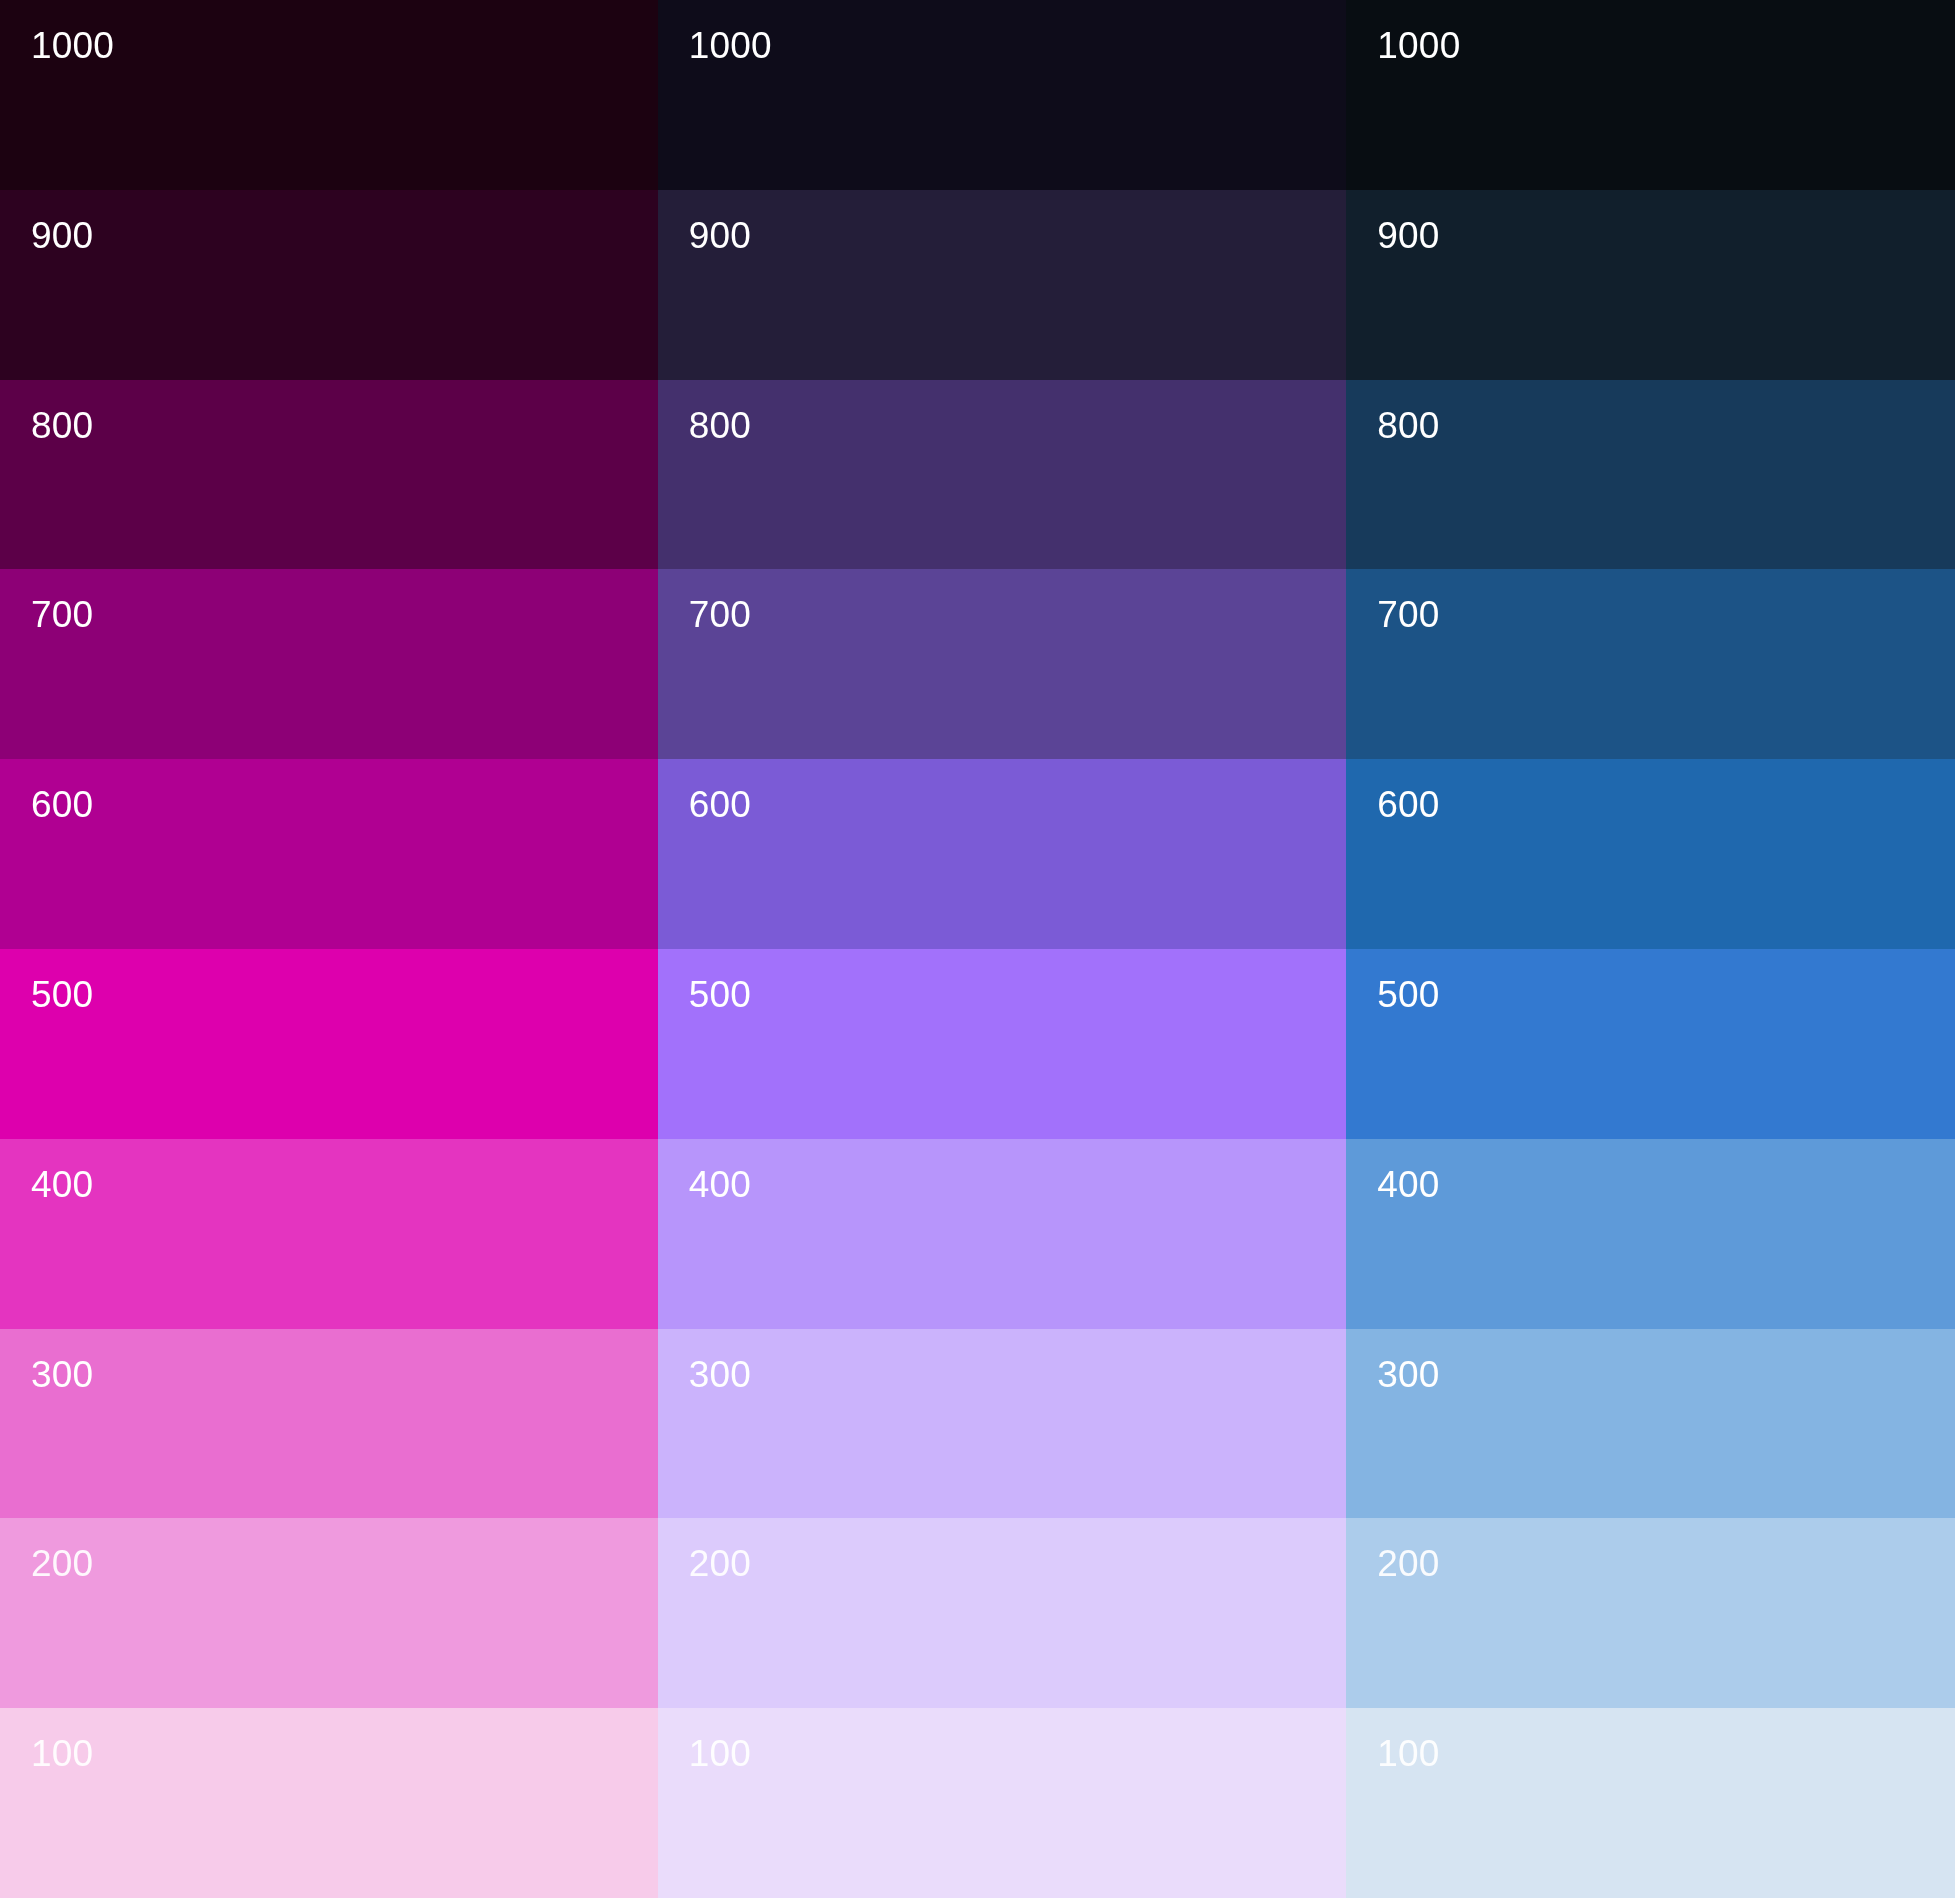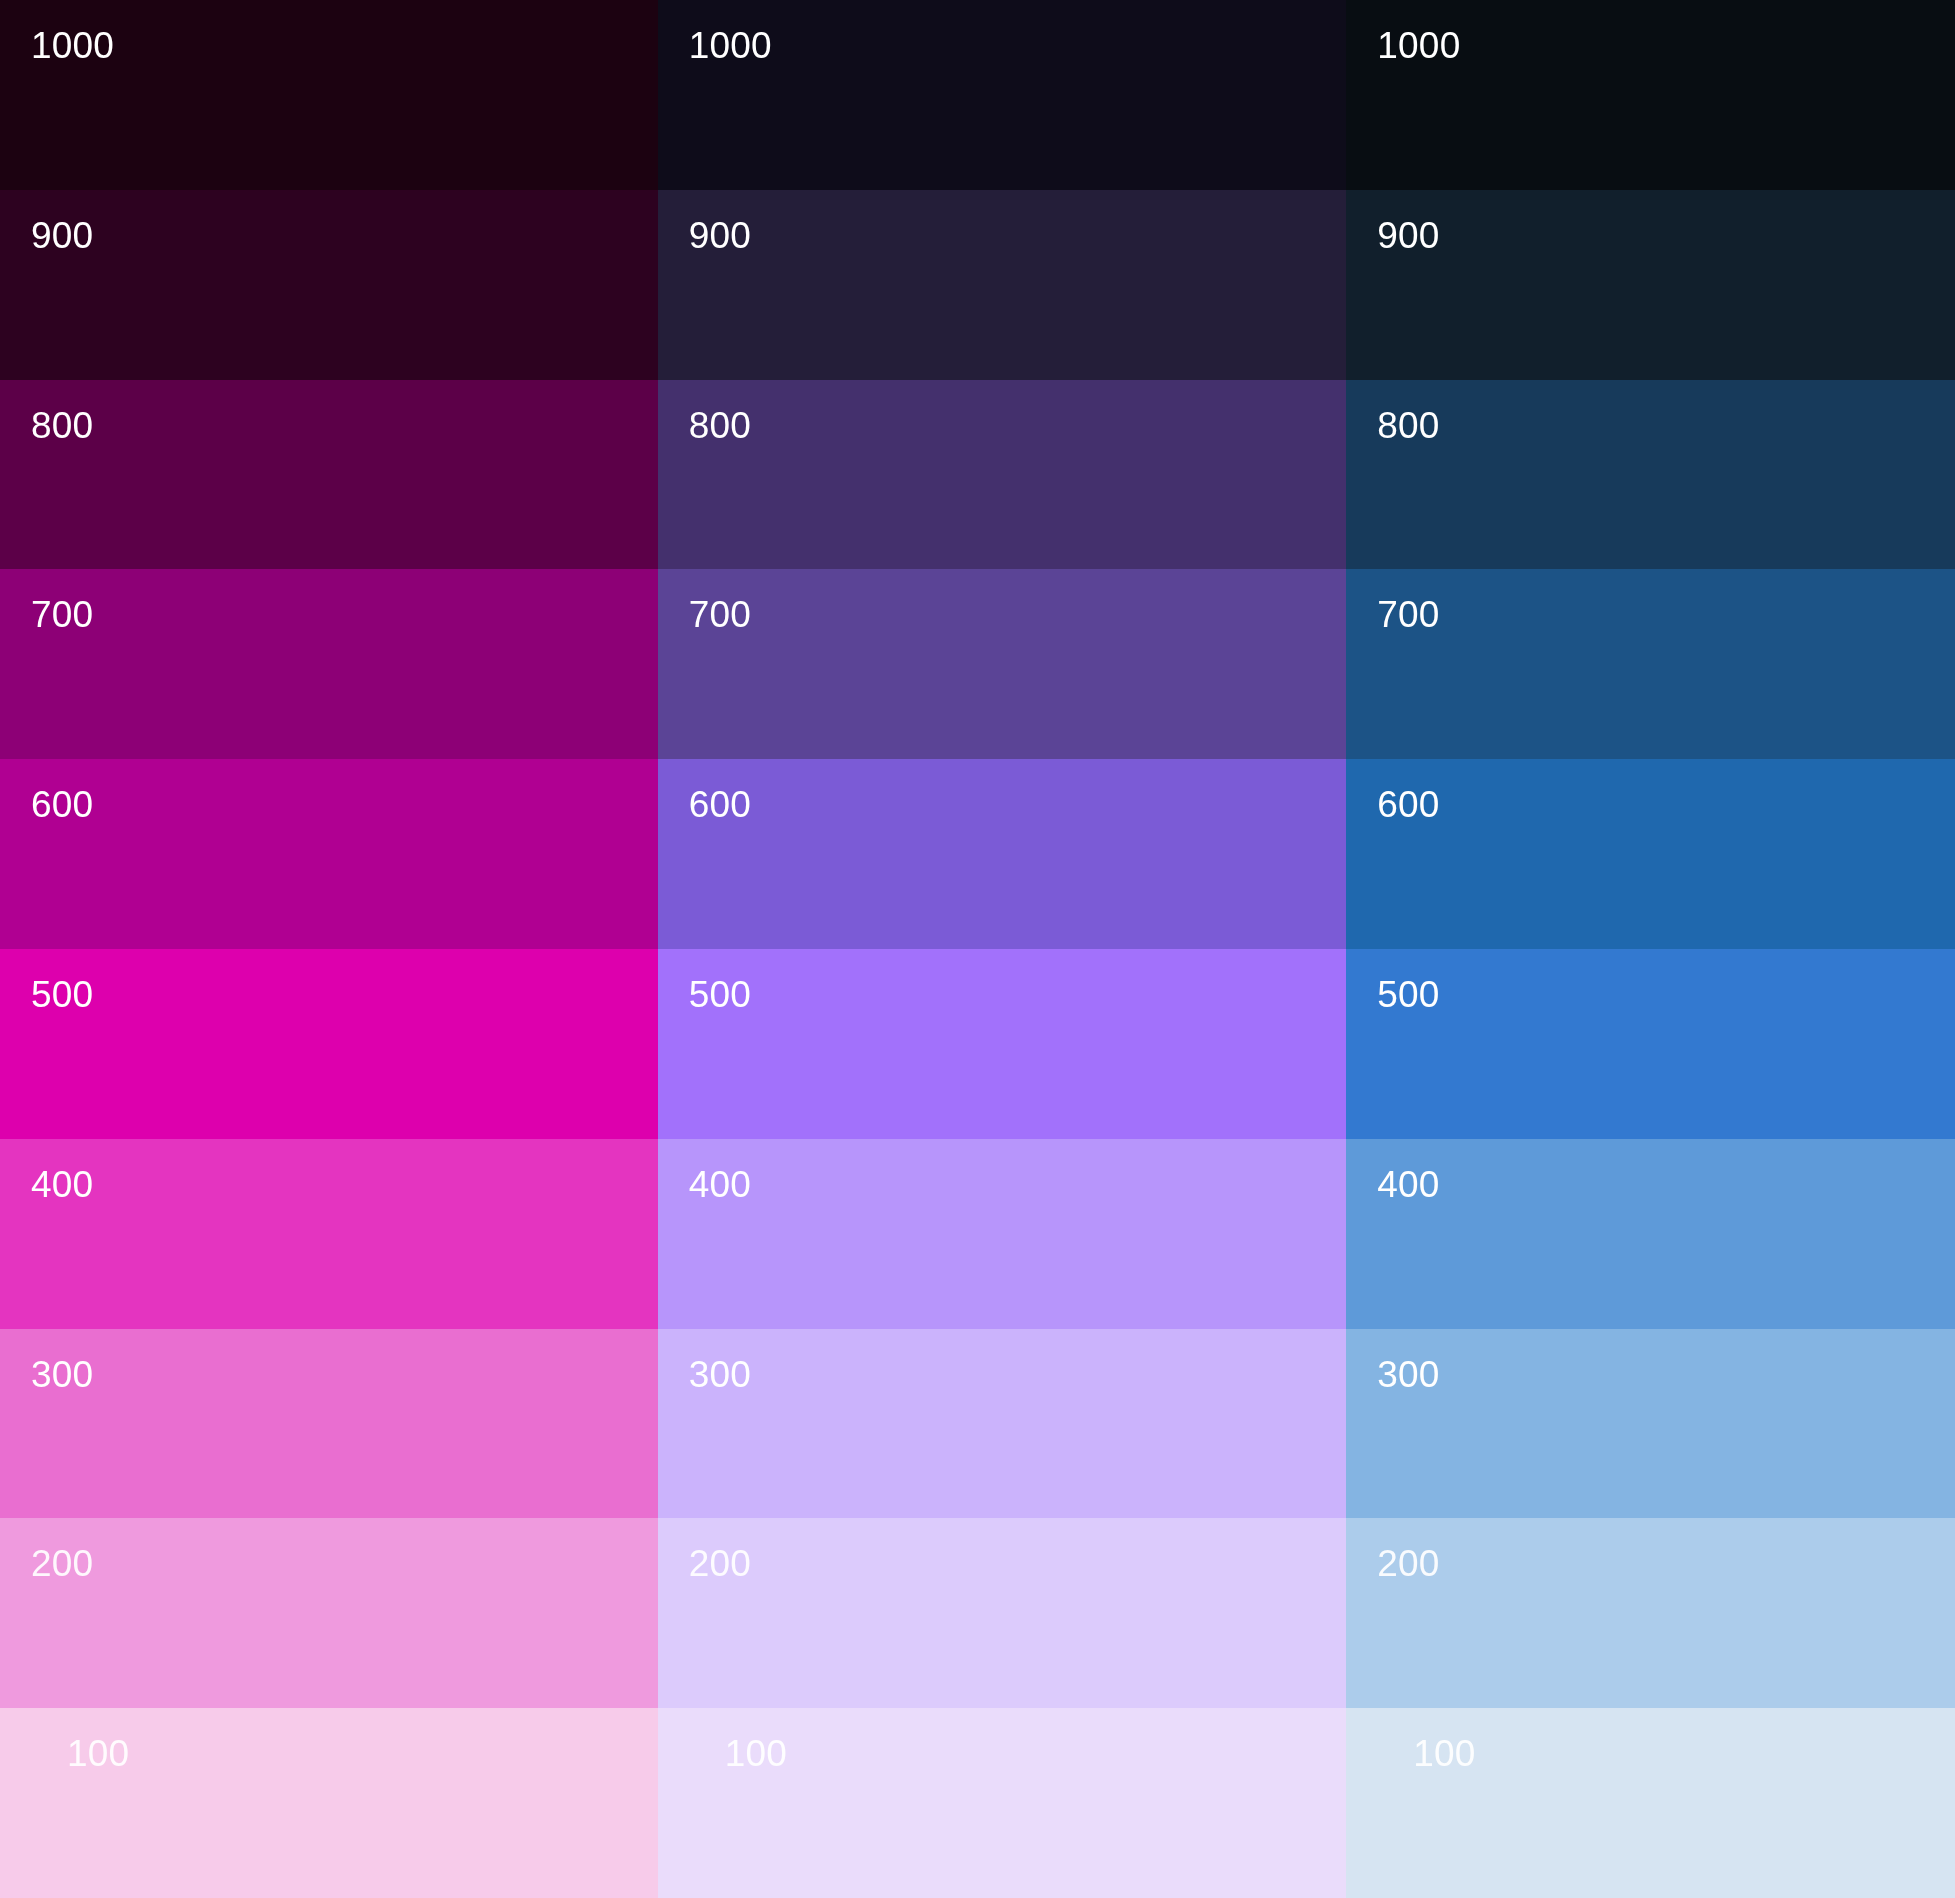--- a/index.html
+++ b/index.html
@@ -46,21 +46,21 @@
     line-height: 45px;
     letter-spacing: 0.2px;
     color: #ffffff;
     font-weight: 400;
     white-space: nowrap;
     user-select: none;
   }
 
   
   .swatch.tone-200 .swatch-label { color: rgba(255,255,255,0.92); }
-  .swatch.tone-100 .swatch-label { color: rgba(255,255,255,0.92); margin-left: 36px; }
+  .swatch.tone-100 .swatch-label { color: rgba(255,255,255,0.92); }
 </style>
 </head>
 <body>
 
 <div id="palette">
     <div class="ramp ramp-0">
       <div class="swatch tone-1000" style="background-color: rgb(28, 2, 17);">
         <span class="swatch-label">1000</span>
       </div>
       <div class="swatch tone-900" style="background-color: rgb(45, 2, 32);">

